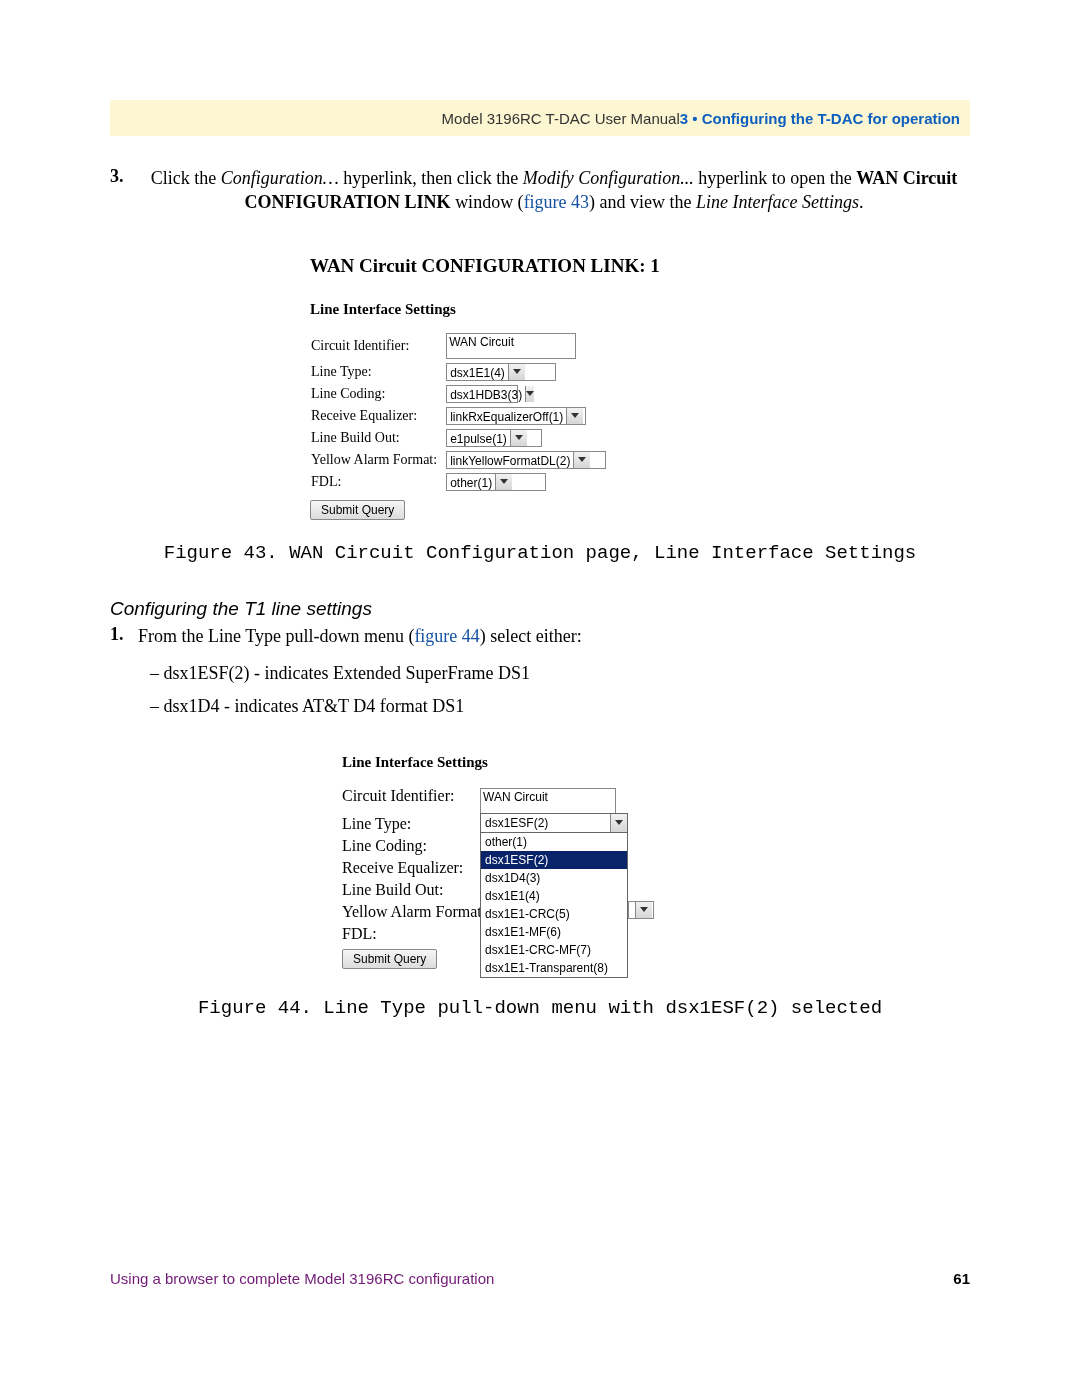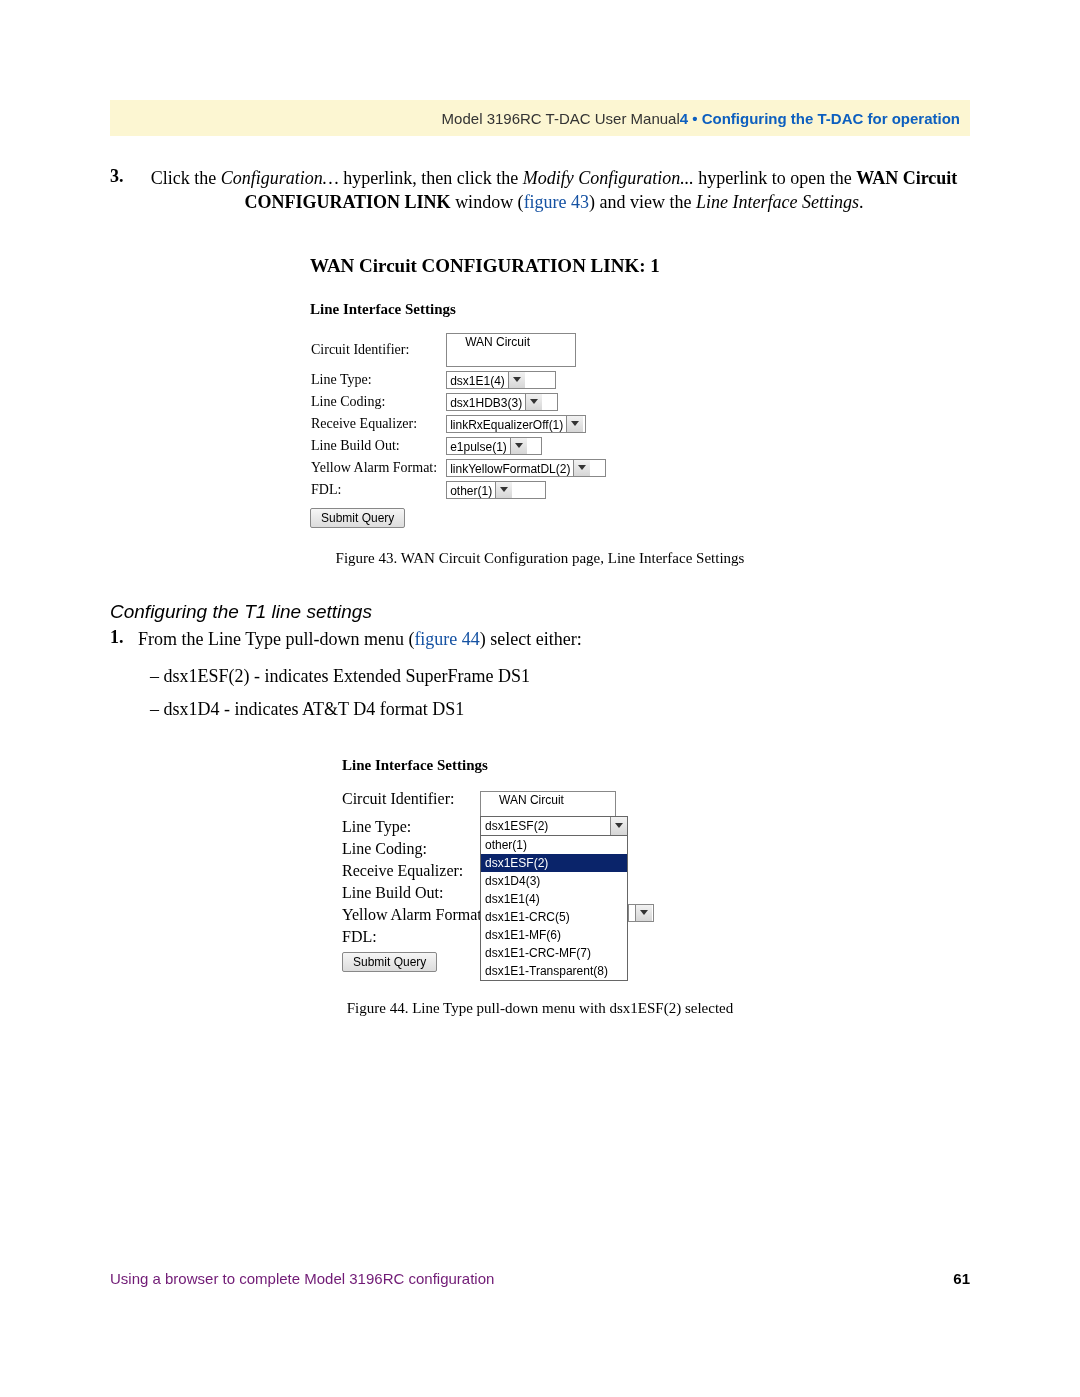--- a/index.html
+++ b/index.html
@@ -93,23 +93,23 @@
   table.form-table td.label {
     padding-right: 8px;
     white-space: nowrap;
     vertical-align: middle;
   }
   .text-input {
     font-family: Arial, Helvetica, sans-serif;
     font-size: 12px;
     background: #fff;
     border: 1px solid #888;
-    padding: 1px 18px;
+    padding: 1px 2px;
     box-sizing: border-box;
-    height: 34px;
+    height: 26px;
     display: inline-block;
   }
   .select {
     font-family: Arial, Helvetica, sans-serif;
     font-size: 12px;
     background: #fff;
     border: 1px solid #888;
     padding: 0;
     height: 18px;
     display: inline-flex;
@@ -135,22 +135,22 @@
     font-size: 12px;
     background: linear-gradient(#f6f6f6, #dcdcdc);
     border: 1px solid #888;
     padding: 2px 10px;
     margin-top: 6px;
     margin-left: 200px;
     display: inline-block;
     border-radius: 2px;
   }
   .fig-caption {
-    font-family: Liberation Serif, serif;
-    font-size: 15px;
+    font-family: Liberation Mono, monospace;
+    font-size: 19px;
     text-align: center;
     margin: 22px auto 0 auto;
     color: #000;
   }
   .section-heading {
     font-family: Arial, Helvetica, sans-serif;
     font-style: italic;
     font-size: 19px;
     margin-top: 34px;
     margin-bottom: 4px;
@@ -240,21 +240,21 @@
   .footer-left { color: #701a75; }
   .footer-right { color: #000; font-weight: bold; }
 </style>
 </head>
 <body>
 
 <div class="page">
 
   <div class="header-bar">
     <div class="header-left">Model 3196RC T-DAC User Manual</div>
-    <div class="header-right">4 • Configuring the T-DAC for operation</div>
+    <div class="header-right">3 • Configuring the T-DAC for operation</div>
   </div>
 
   <div class="content">
 
     <div class="ol-item">
       <div class="ol-num">3.</div>
       <div class="ol-body">
         <span>Click the </span><span class="italic">Configuration…</span><span> hyperlink, then click the </span><span class="italic">Modify Configuration...</span><span> hyperlink to open the </span><span class="bold">WAN Circuit CONFIGURATION LINK</span><span> window (</span><span class="link">figure 43</span><span>) and view the </span><span class="italic">Line Interface Settings</span><span>.</span>
       </div>
     </div>
@@ -280,21 +280,21 @@
                     <svg width="8" height="6">
                       <polygon points="0,0 8,0 4,5" fill="#333"></polygon>
                     </svg>
                   </span>
             </span>
           </td>
         </tr>
         <tr>
           <td class="label">Line Coding:</td>
           <td>
-            <span class="select" style="width:112px">
+            <span class="select" style="width:72px">
               <span class="sel-text">dsx1HDB3(3)</span>
               <span class="sel-arrow">
                     <svg width="8" height="6">
                       <polygon points="0,0 8,0 4,5" fill="#333"></polygon>
                     </svg>
                   </span>
             </span>
           </td>
         </tr>
         <tr>

